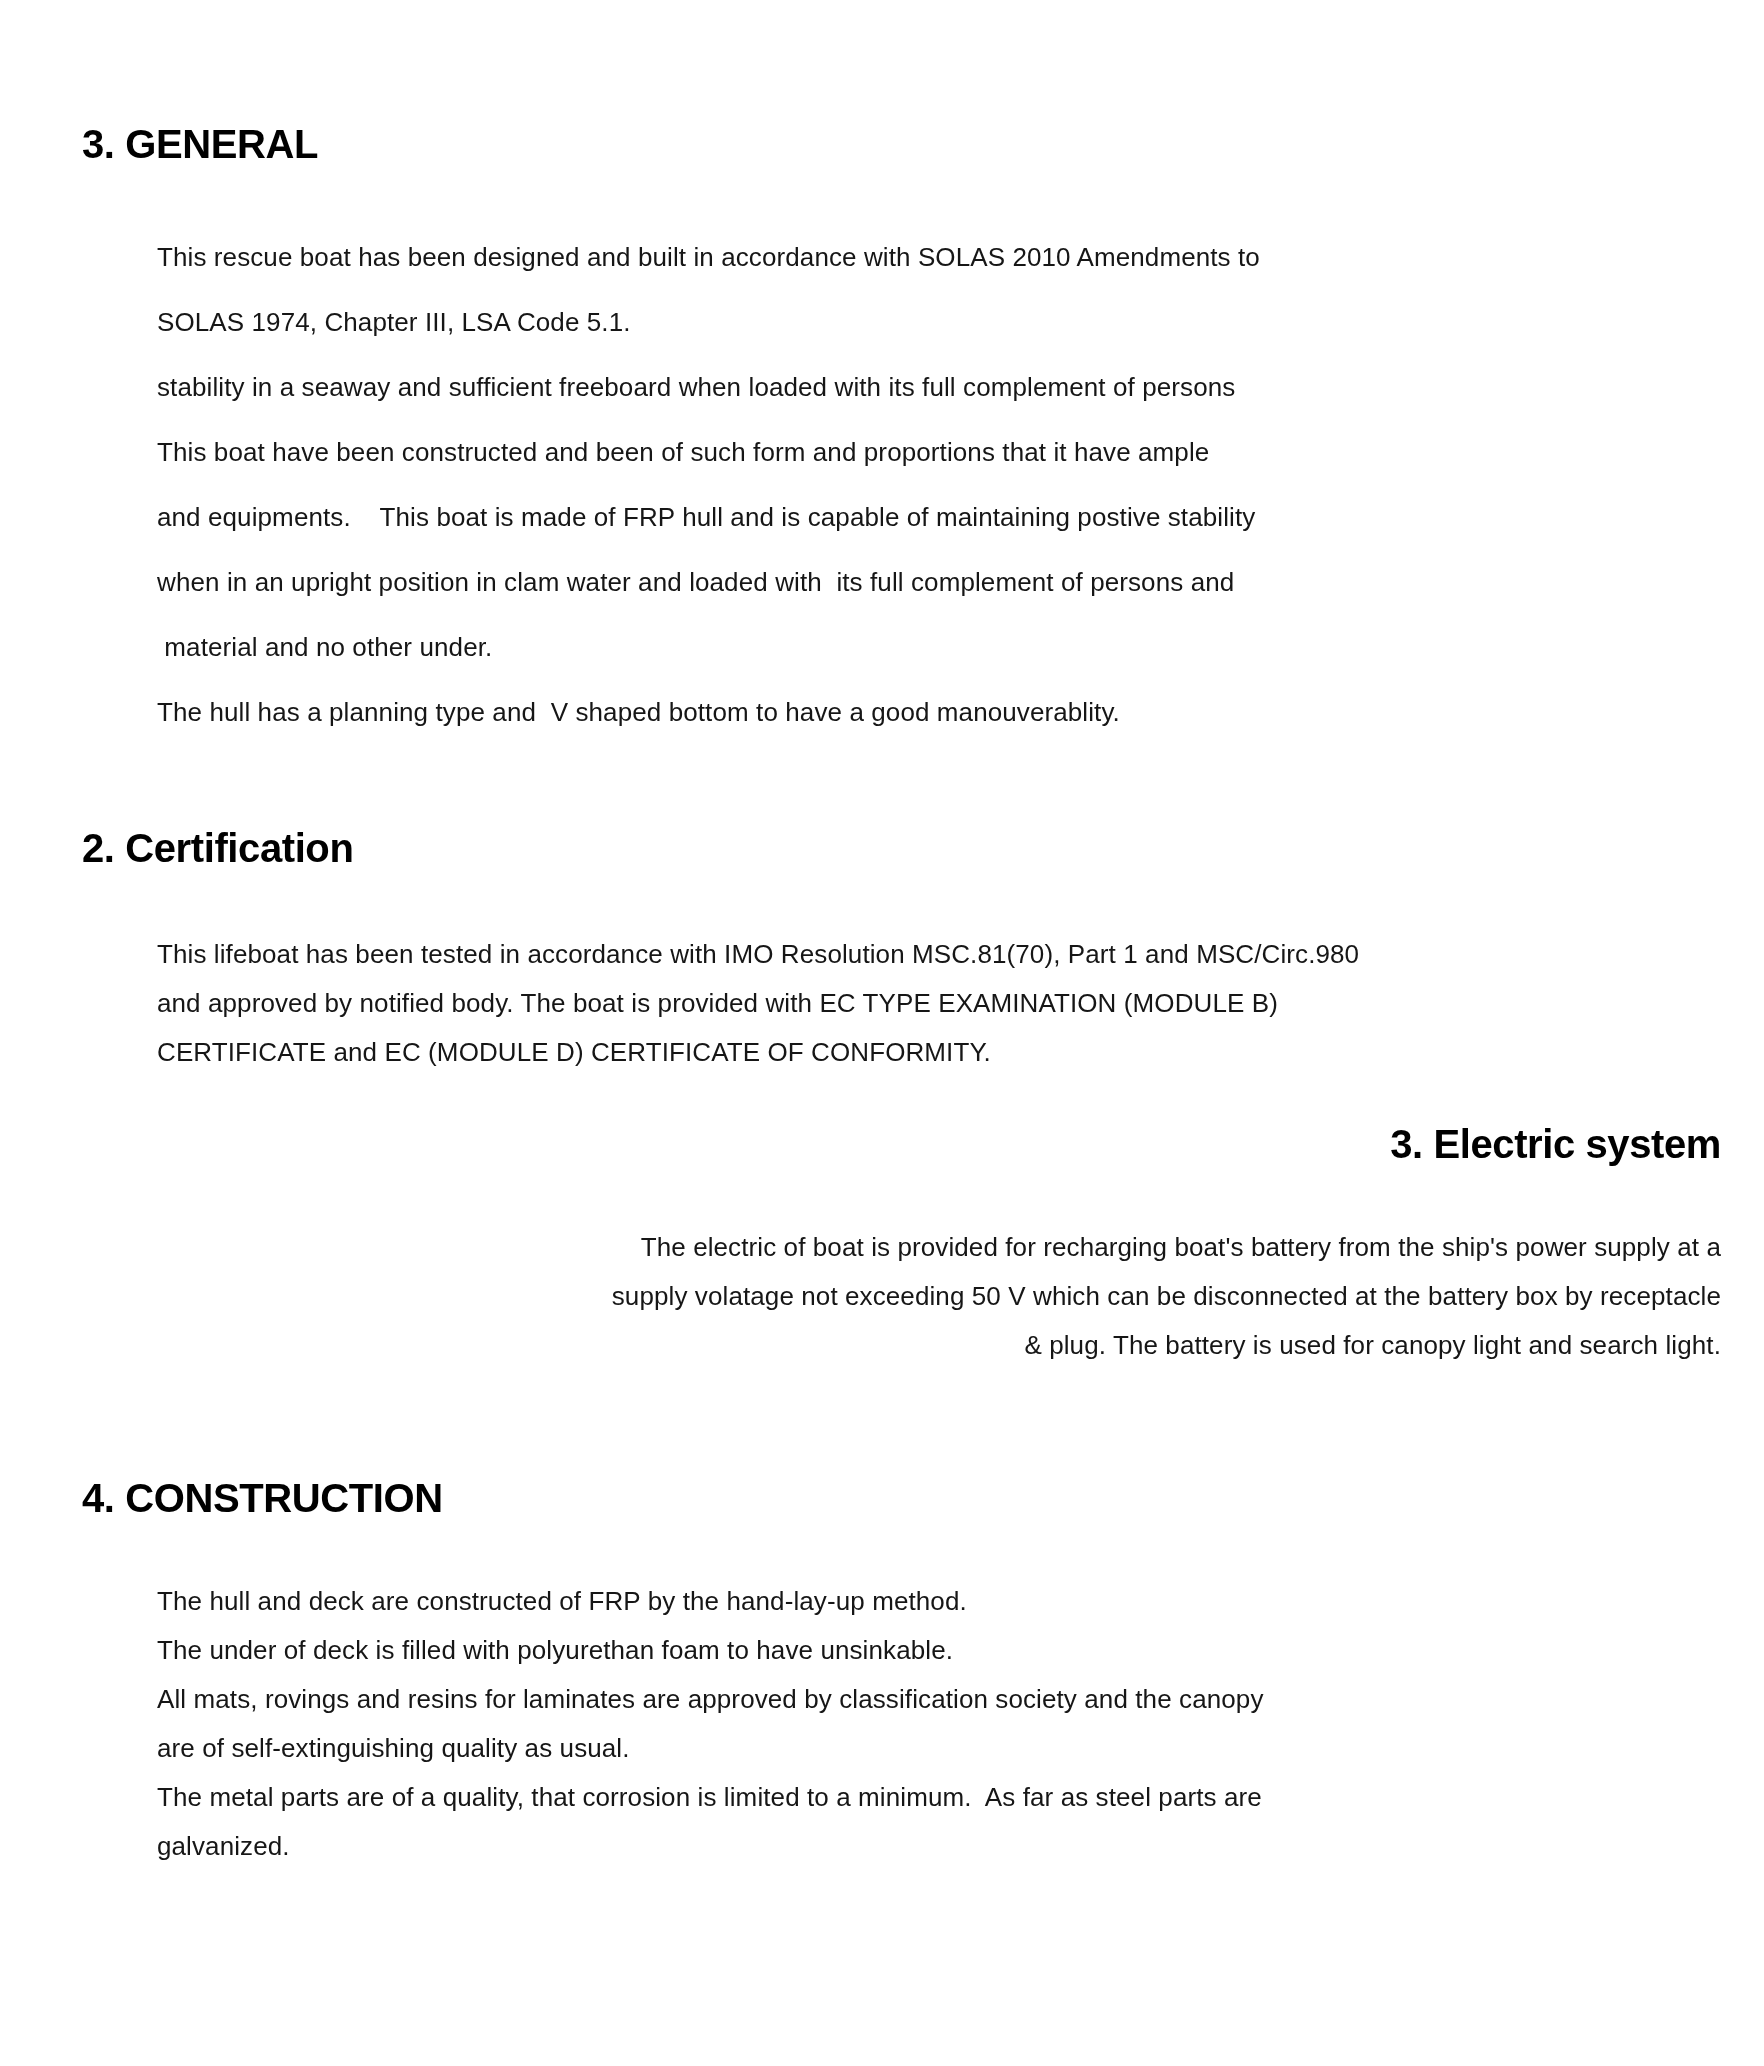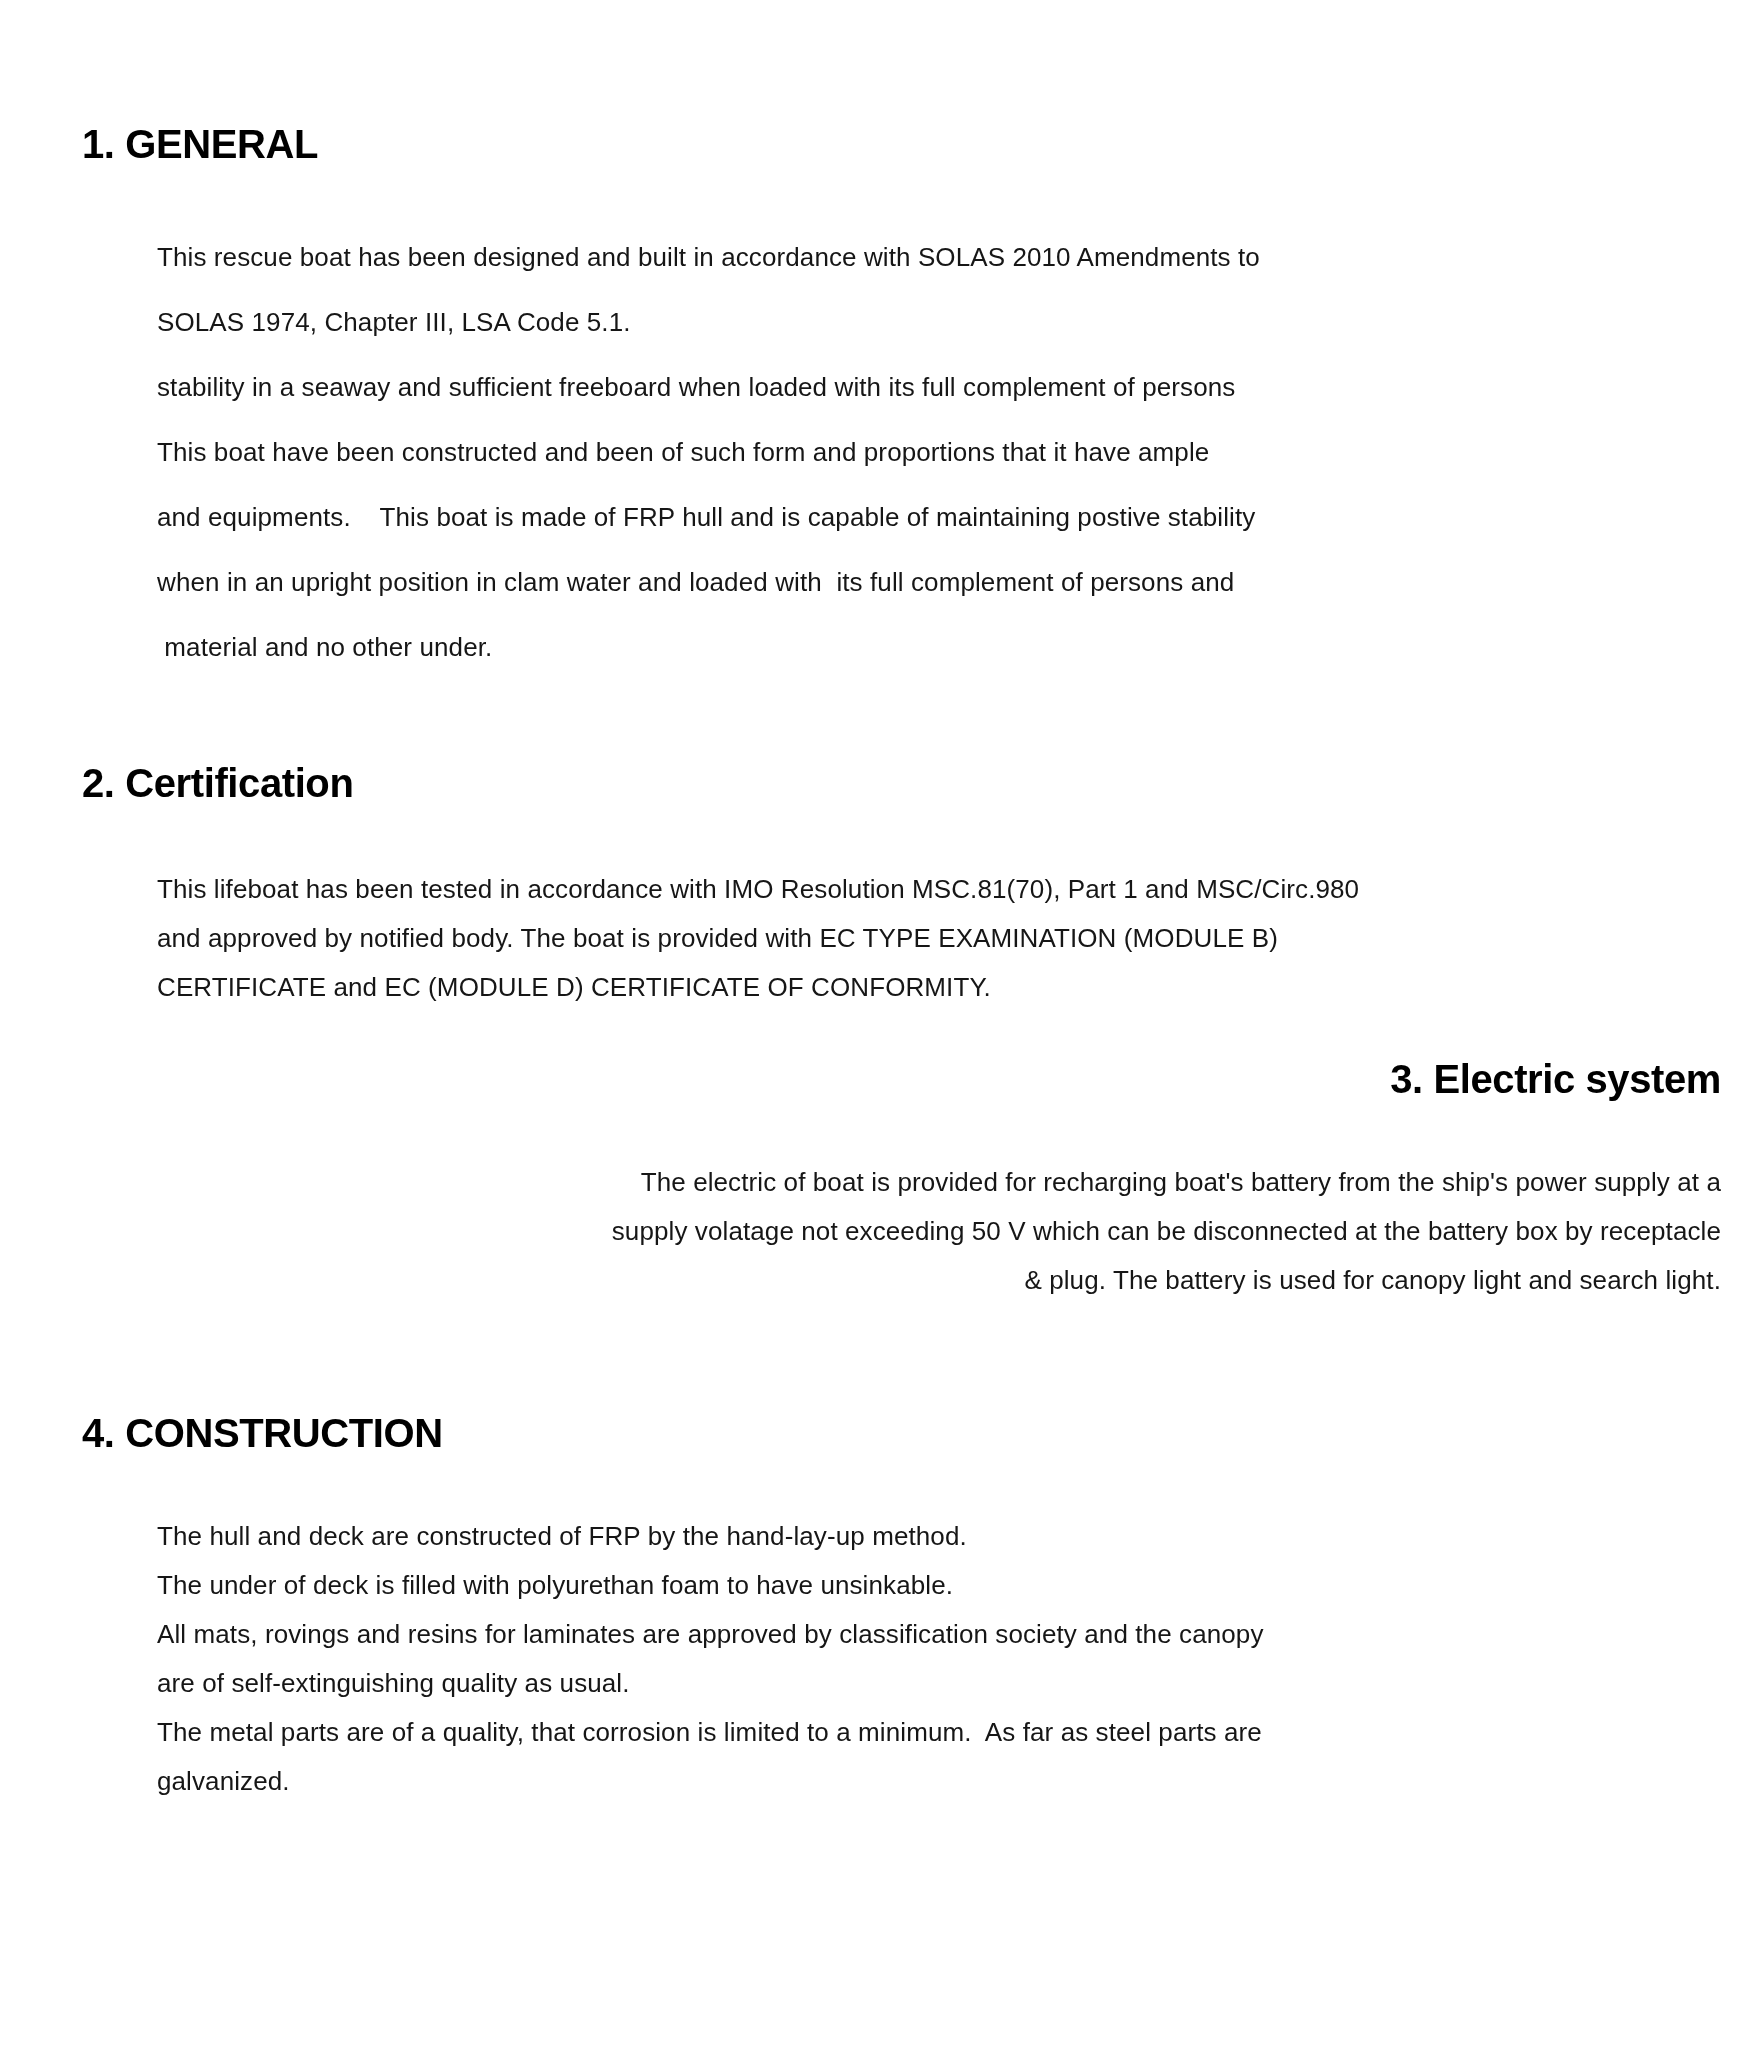--- a/index.html
+++ b/index.html
@@ -50,29 +50,30 @@
   .sec-3 .section-body { margin-top: 55px; }
   .sec-4 { margin-top: 105px; }
   .sec-4 .section-body { margin-top: 55px; }
 </style>
 </head>
 <body>
 
 <div class="page">
 
   <section class="doc-section sec-1">
-    <h2 class="section-heading">1. GENERAL</h2>
+    <h2 class="section-heading">3. GENERAL</h2>
     <div class="section-body leading-loose">
       <div class="text-line">This rescue boat has been designed and built in accordance with SOLAS 2010 Amendments to</div>
       <div class="text-line">SOLAS 1974, Chapter III, LSA Code 5.1.</div>
       <div class="text-line">stability in a seaway and sufficient freeboard when loaded with its full complement of persons</div>
       <div class="text-line">This boat have been constructed and been of such form and proportions that it have ample</div>
       <div class="text-line">and equipments.    This boat is made of FRP hull and is capable of maintaining postive stability</div>
       <div class="text-line">when in an upright position in clam water and loaded with  its full complement of persons and</div>
       <div class="text-line"> material and no other under.</div>
+      <div class="text-line">The hull has a planning type and  V shaped bottom to have a good manouverablity.</div>
     </div>
   </section>
 
   <section class="doc-section sec-2">
     <h2 class="section-heading">2. Certification</h2>
     <div class="section-body leading-normal">
       <div class="text-line">This lifeboat has been tested in accordance with IMO Resolution MSC.81(70), Part 1 and MSC/Circ.980</div>
       <div class="text-line">and approved by notified body. The boat is provided with EC TYPE EXAMINATION (MODULE B)</div>
       <div class="text-line">CERTIFICATE and EC (MODULE D) CERTIFICATE OF CONFORMITY.</div>
     </div>

